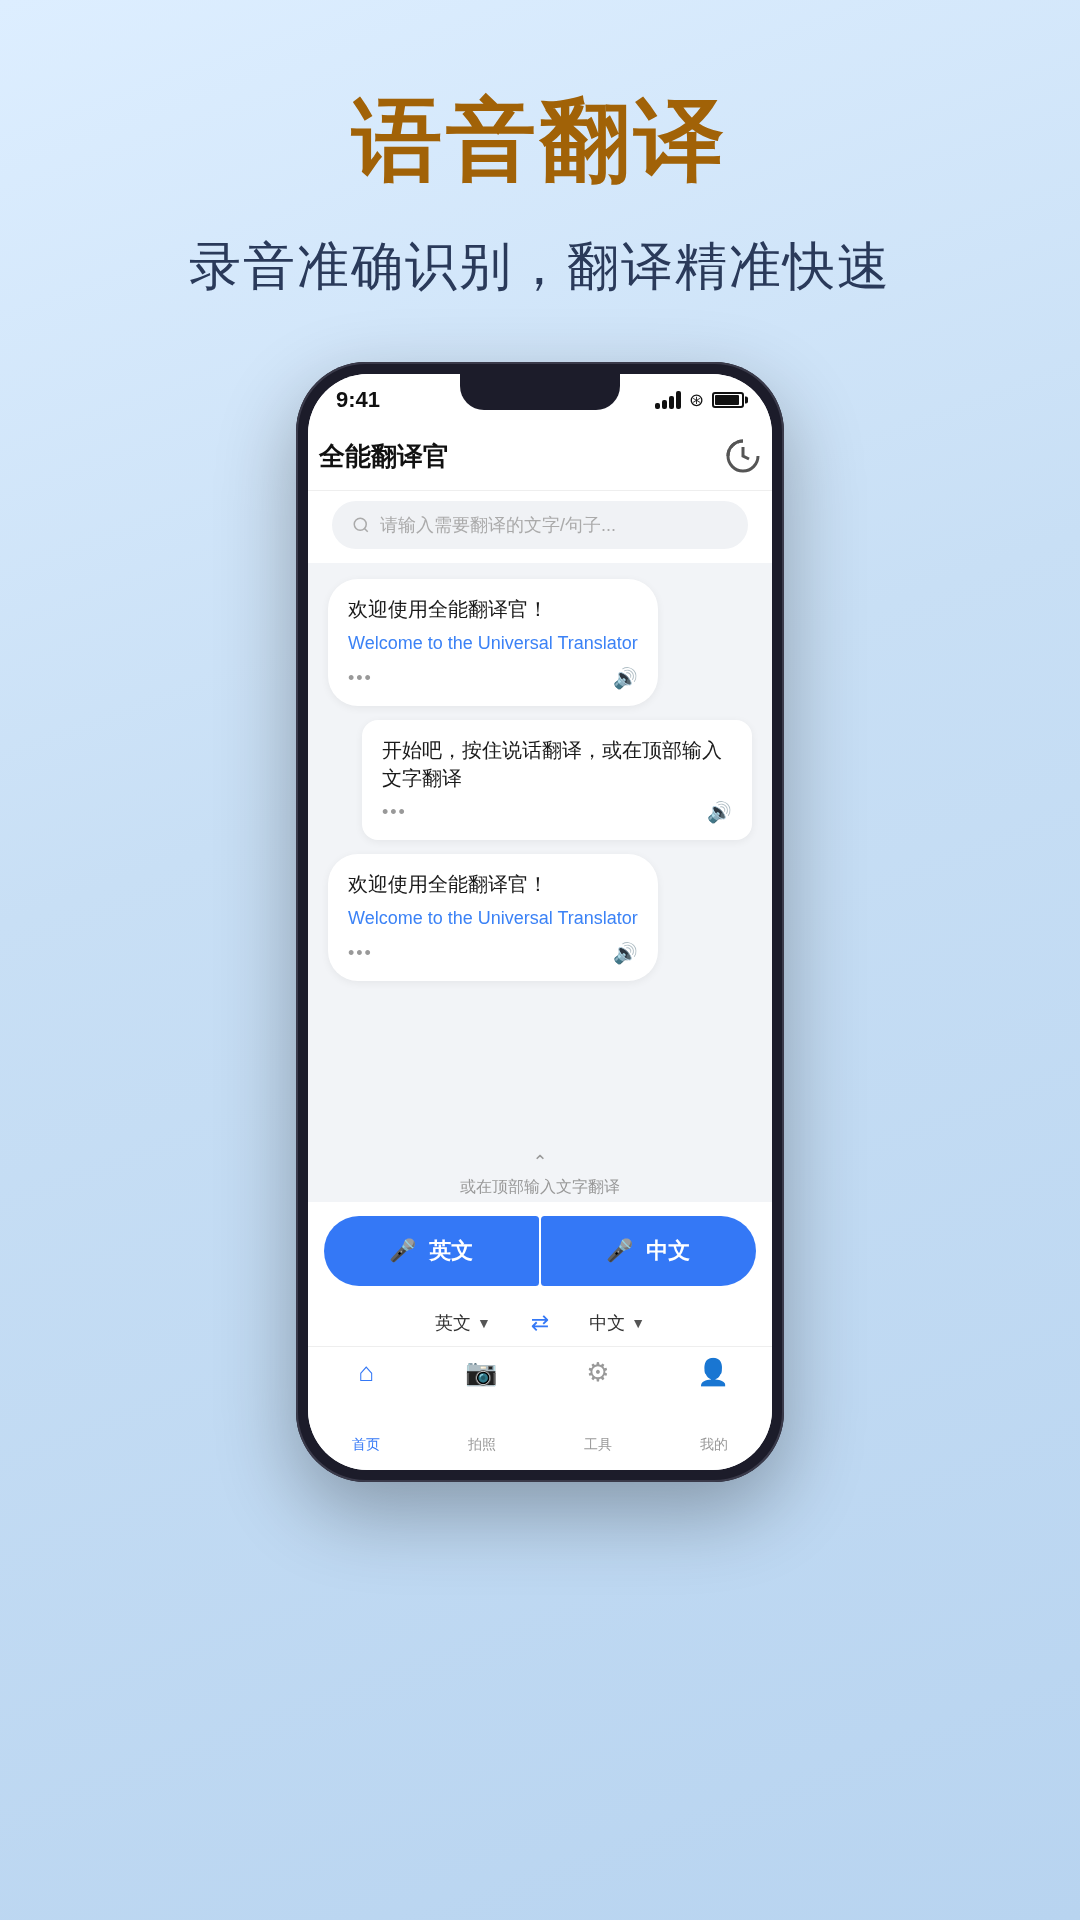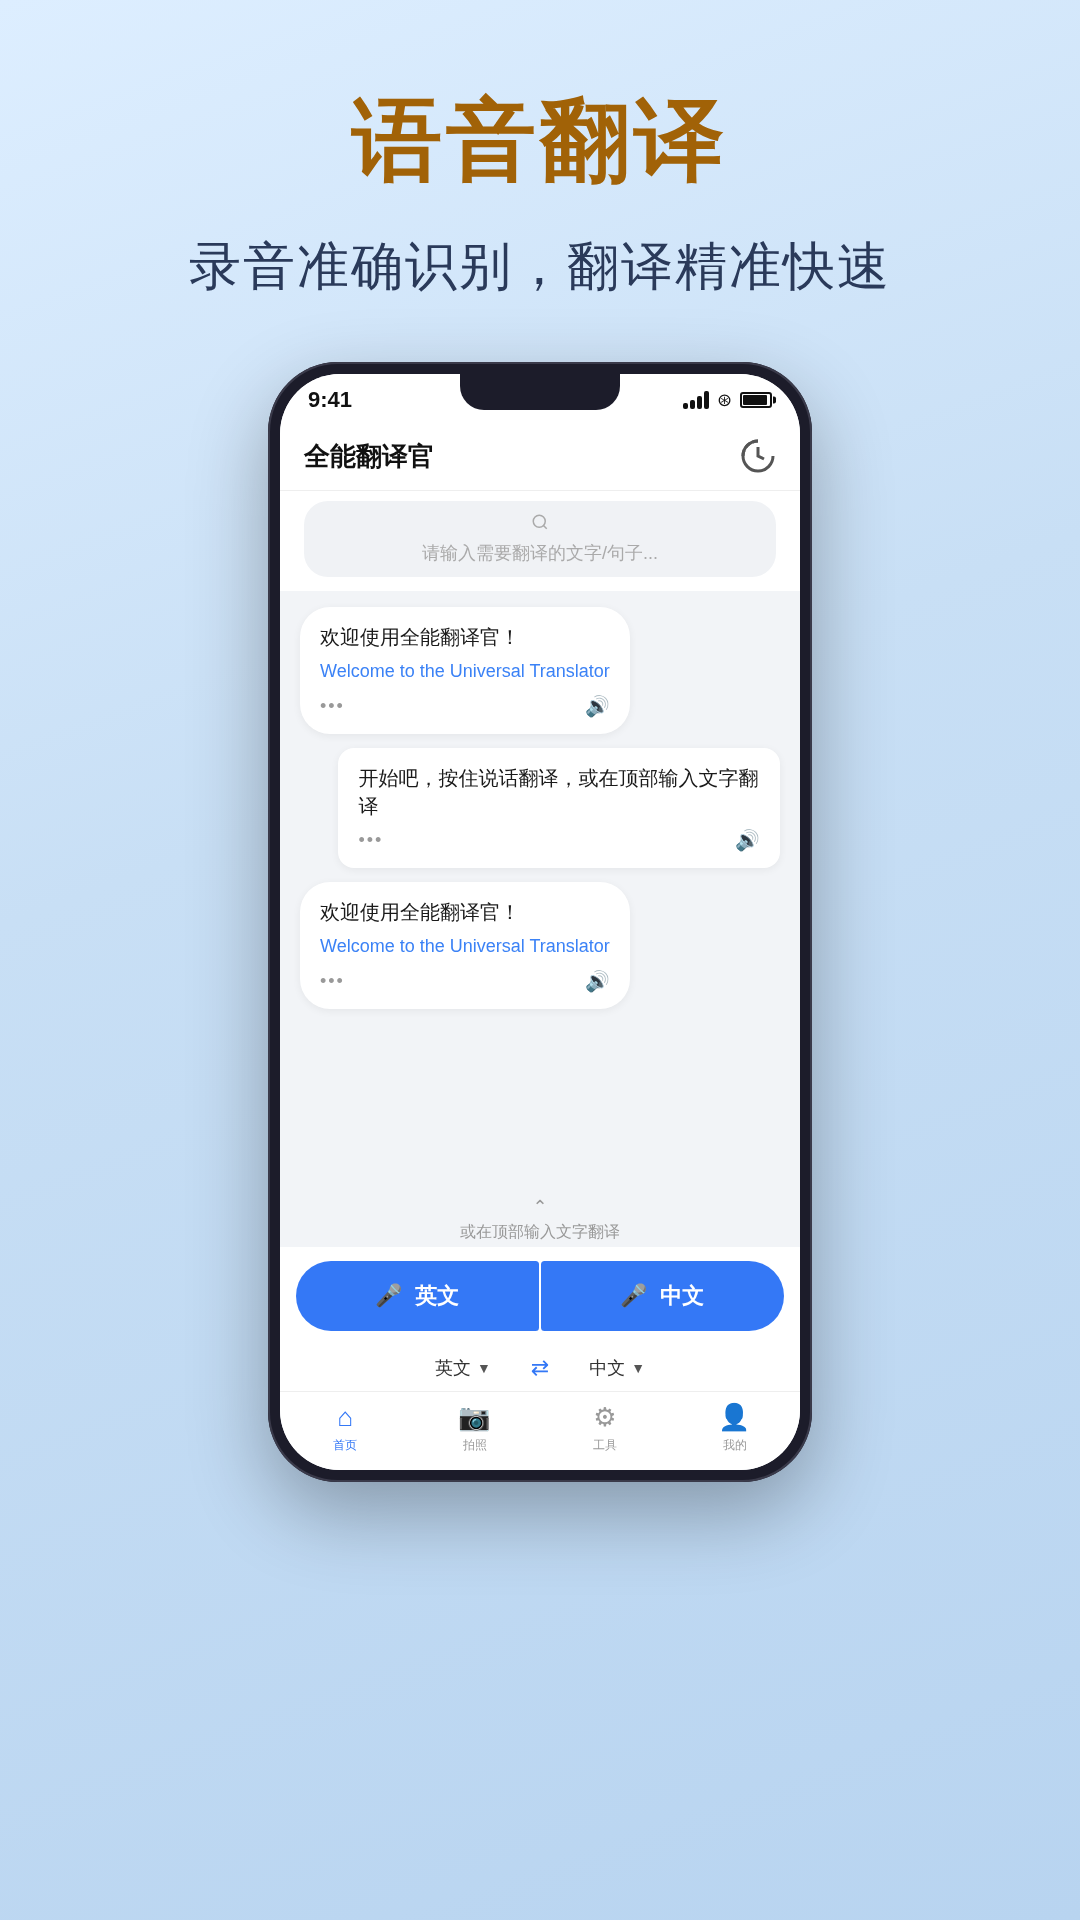--- a/index.html
+++ b/index.html
@@ -29,21 +29,21 @@
       margin-top: 30px;
       font-size: 52px;
       font-weight: 500;
       color: #2a3a5a;
       letter-spacing: 2px;
       text-align: center;
     }
 
     .phone-wrapper {
       margin-top: 60px;
-      width: 544px;
+      width: 488px;
       height: 1120px;
       background: #1c1c2a;
       border-radius: 70px;
       padding: 12px;
       box-shadow: 0 30px 80px rgba(0,0,0,0.3), inset 0 0 0 2px #3a3a4a;
       position: relative;
     }
 
     .phone-screen {
       width: 100%;
@@ -135,21 +135,21 @@
       width: 85%;
       height: 10px;
       background: #111;
       border-radius: 1px;
       margin-left: 1px;
     }
 
     
     .app-header {
       background: white;
-      padding: 12px 24px 16px;
+      padding: 12px 11px 16px;
       display: flex;
       align-items: center;
       justify-content: space-between;
       flex-shrink: 0;
       border-bottom: 1px solid #eee;
     }
 
     .app-title {
       font-size: 26px;
       font-weight: 700;
@@ -169,21 +169,20 @@
       flex-shrink: 0;
     }
 
     .search-input {
       background: #f0f2f5;
       border-radius: 24px;
       padding: 12px 20px;
       display: flex;
       align-items: center;
       gap: 10px;
-      flex-direction: column;
     }
 
     .search-placeholder {
       font-size: 18px;
       color: #aaa;
     }
 
     
     .chat-area {
       flex: 1;
@@ -358,21 +357,22 @@
 
     .nav-icon.active {
       color: #3478f6;
     }
 
     .nav-icon.inactive {
       color: #999;
     }
 
     .nav-label {
-      font-size: 12px;
+      font-size: 14px;
+      margin-top: 44px;
     }
 
     .nav-label.active {
       color: #3478f6;
     }
 
     .nav-label.inactive {
       color: #999;
     }
   </style>

